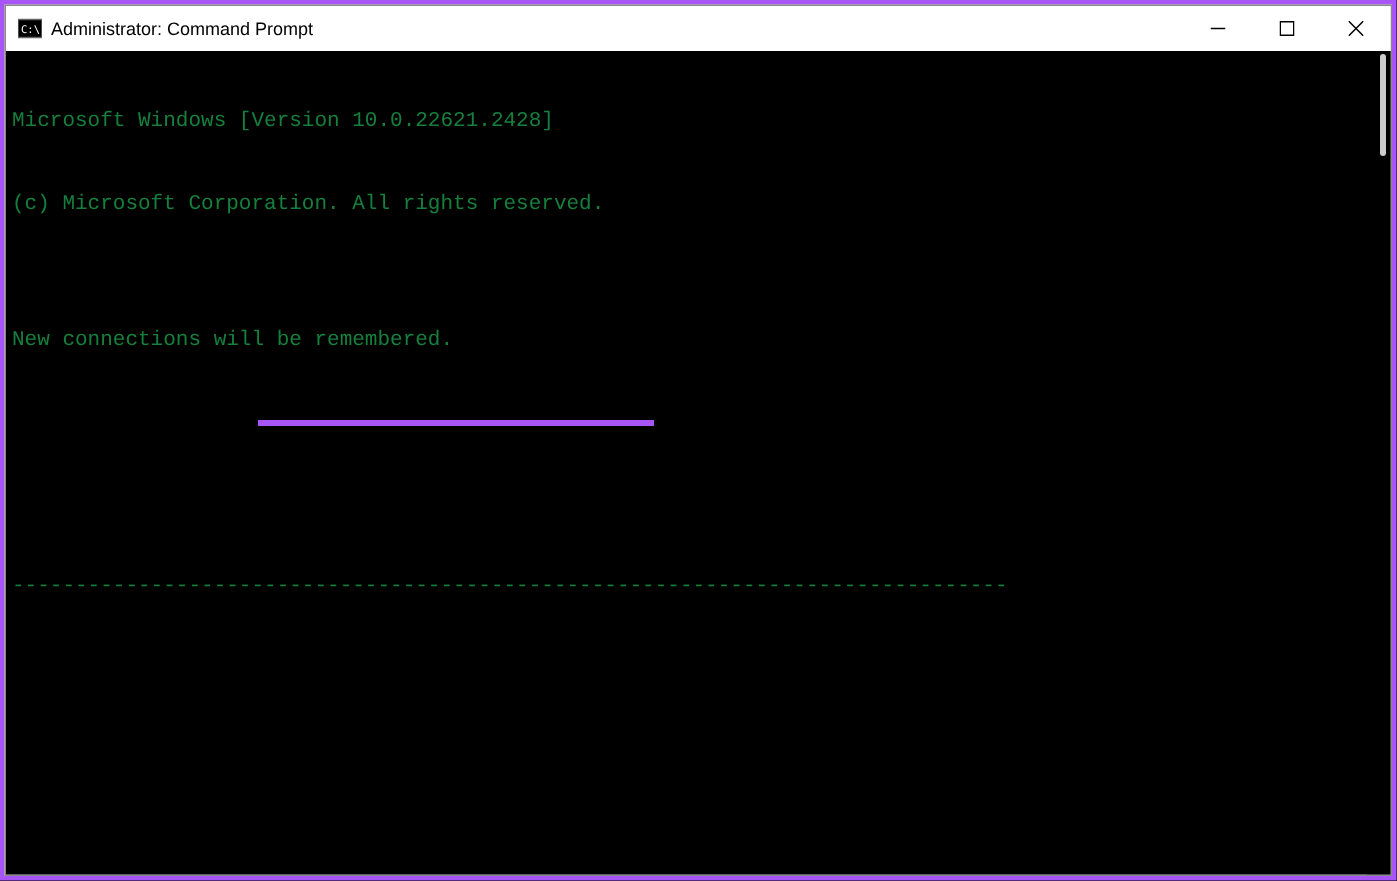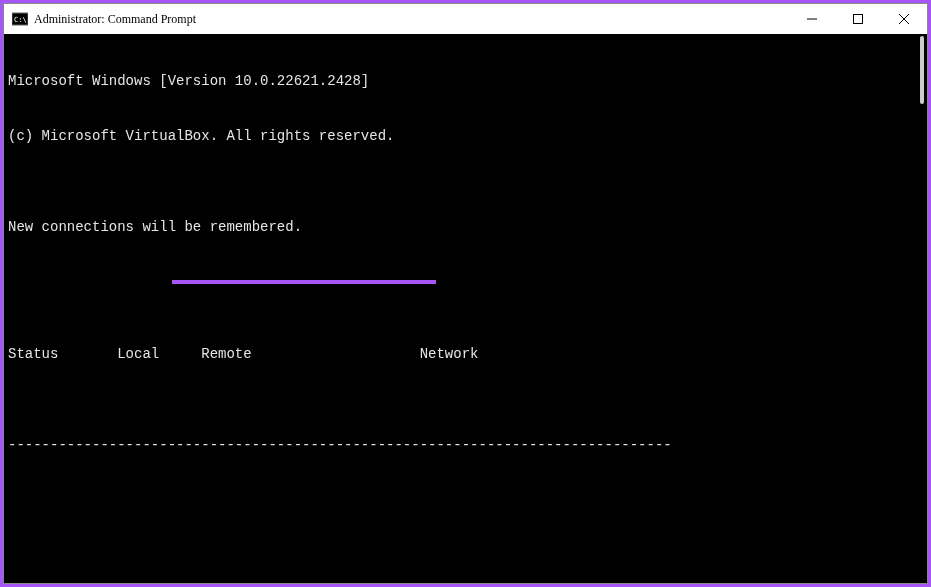--- a/index.html
+++ b/index.html
@@ -35,21 +35,21 @@
       margin-right: 6px;
       display: flex;
       align-items: center;
       justify-content: center;
     }
     .titlebar-icon svg {
       width: 16px;
       height: 16px;
     }
     .titlebar-text {
-      font-family: Liberation Serif, serif;
+      font-family: Liberation Sans, sans-serif;
       font-size: 12px;
       color: #000;
       flex: 1;
     }
     .window-controls {
       display: flex;
       height: 100%;
     }
     .window-control {
       width: 46px;
@@ -61,21 +61,21 @@
       color: #000;
       cursor: pointer;
     }
     .window-control svg {
       width: 10px;
       height: 10px;
     }
     .terminal {
       flex: 1;
       background: #000;
-      color: #e5e5e5;
+      color: #15803d;
       font-size: 14px;
       line-height: 1.3;
       padding: 2px 4px;
       white-space: pre;
       overflow: hidden;
       position: relative;
     }
     .terminal-line {
       white-space: pre;
     }
@@ -131,26 +131,25 @@
       <div class="window-control">
         <svg viewBox="0 0 10 10">
             <line x1="0" y1="0" x2="10" y2="10" stroke="#000" stroke-width="1"></line>
             <line x1="10" y1="0" x2="0" y2="10" stroke="#000" stroke-width="1"></line>
           </svg>
       </div>
     </div>
   </div>
   <div class="terminal">
     <div class="terminal-line">Microsoft Windows [Version 10.0.22621.2428]</div>
-    <div class="terminal-line">(c) Microsoft VirtualBox. All rights reserved.</div>
+    <div class="terminal-line">(c) Microsoft Corporation. All rights reserved.</div>
     <div class="terminal-line"></div>
     <div class="terminal-line">New connections will be remembered.</div>
     <div class="terminal-line"></div>
     <div class="terminal-line"></div>
-    <div class="terminal-line">Status       Local     Remote                    Network</div>
     <div class="terminal-line"></div>
     <div class="terminal-line">-------------------------------------------------------------------------------</div>
     
     <div class="terminal-line"></div>
     <div class="terminal-line"></div>
     
     <div class="highlight-underline"></div>
     <div class="scrollbar-track">
       <div class="scrollbar-thumb"></div>
     </div>

